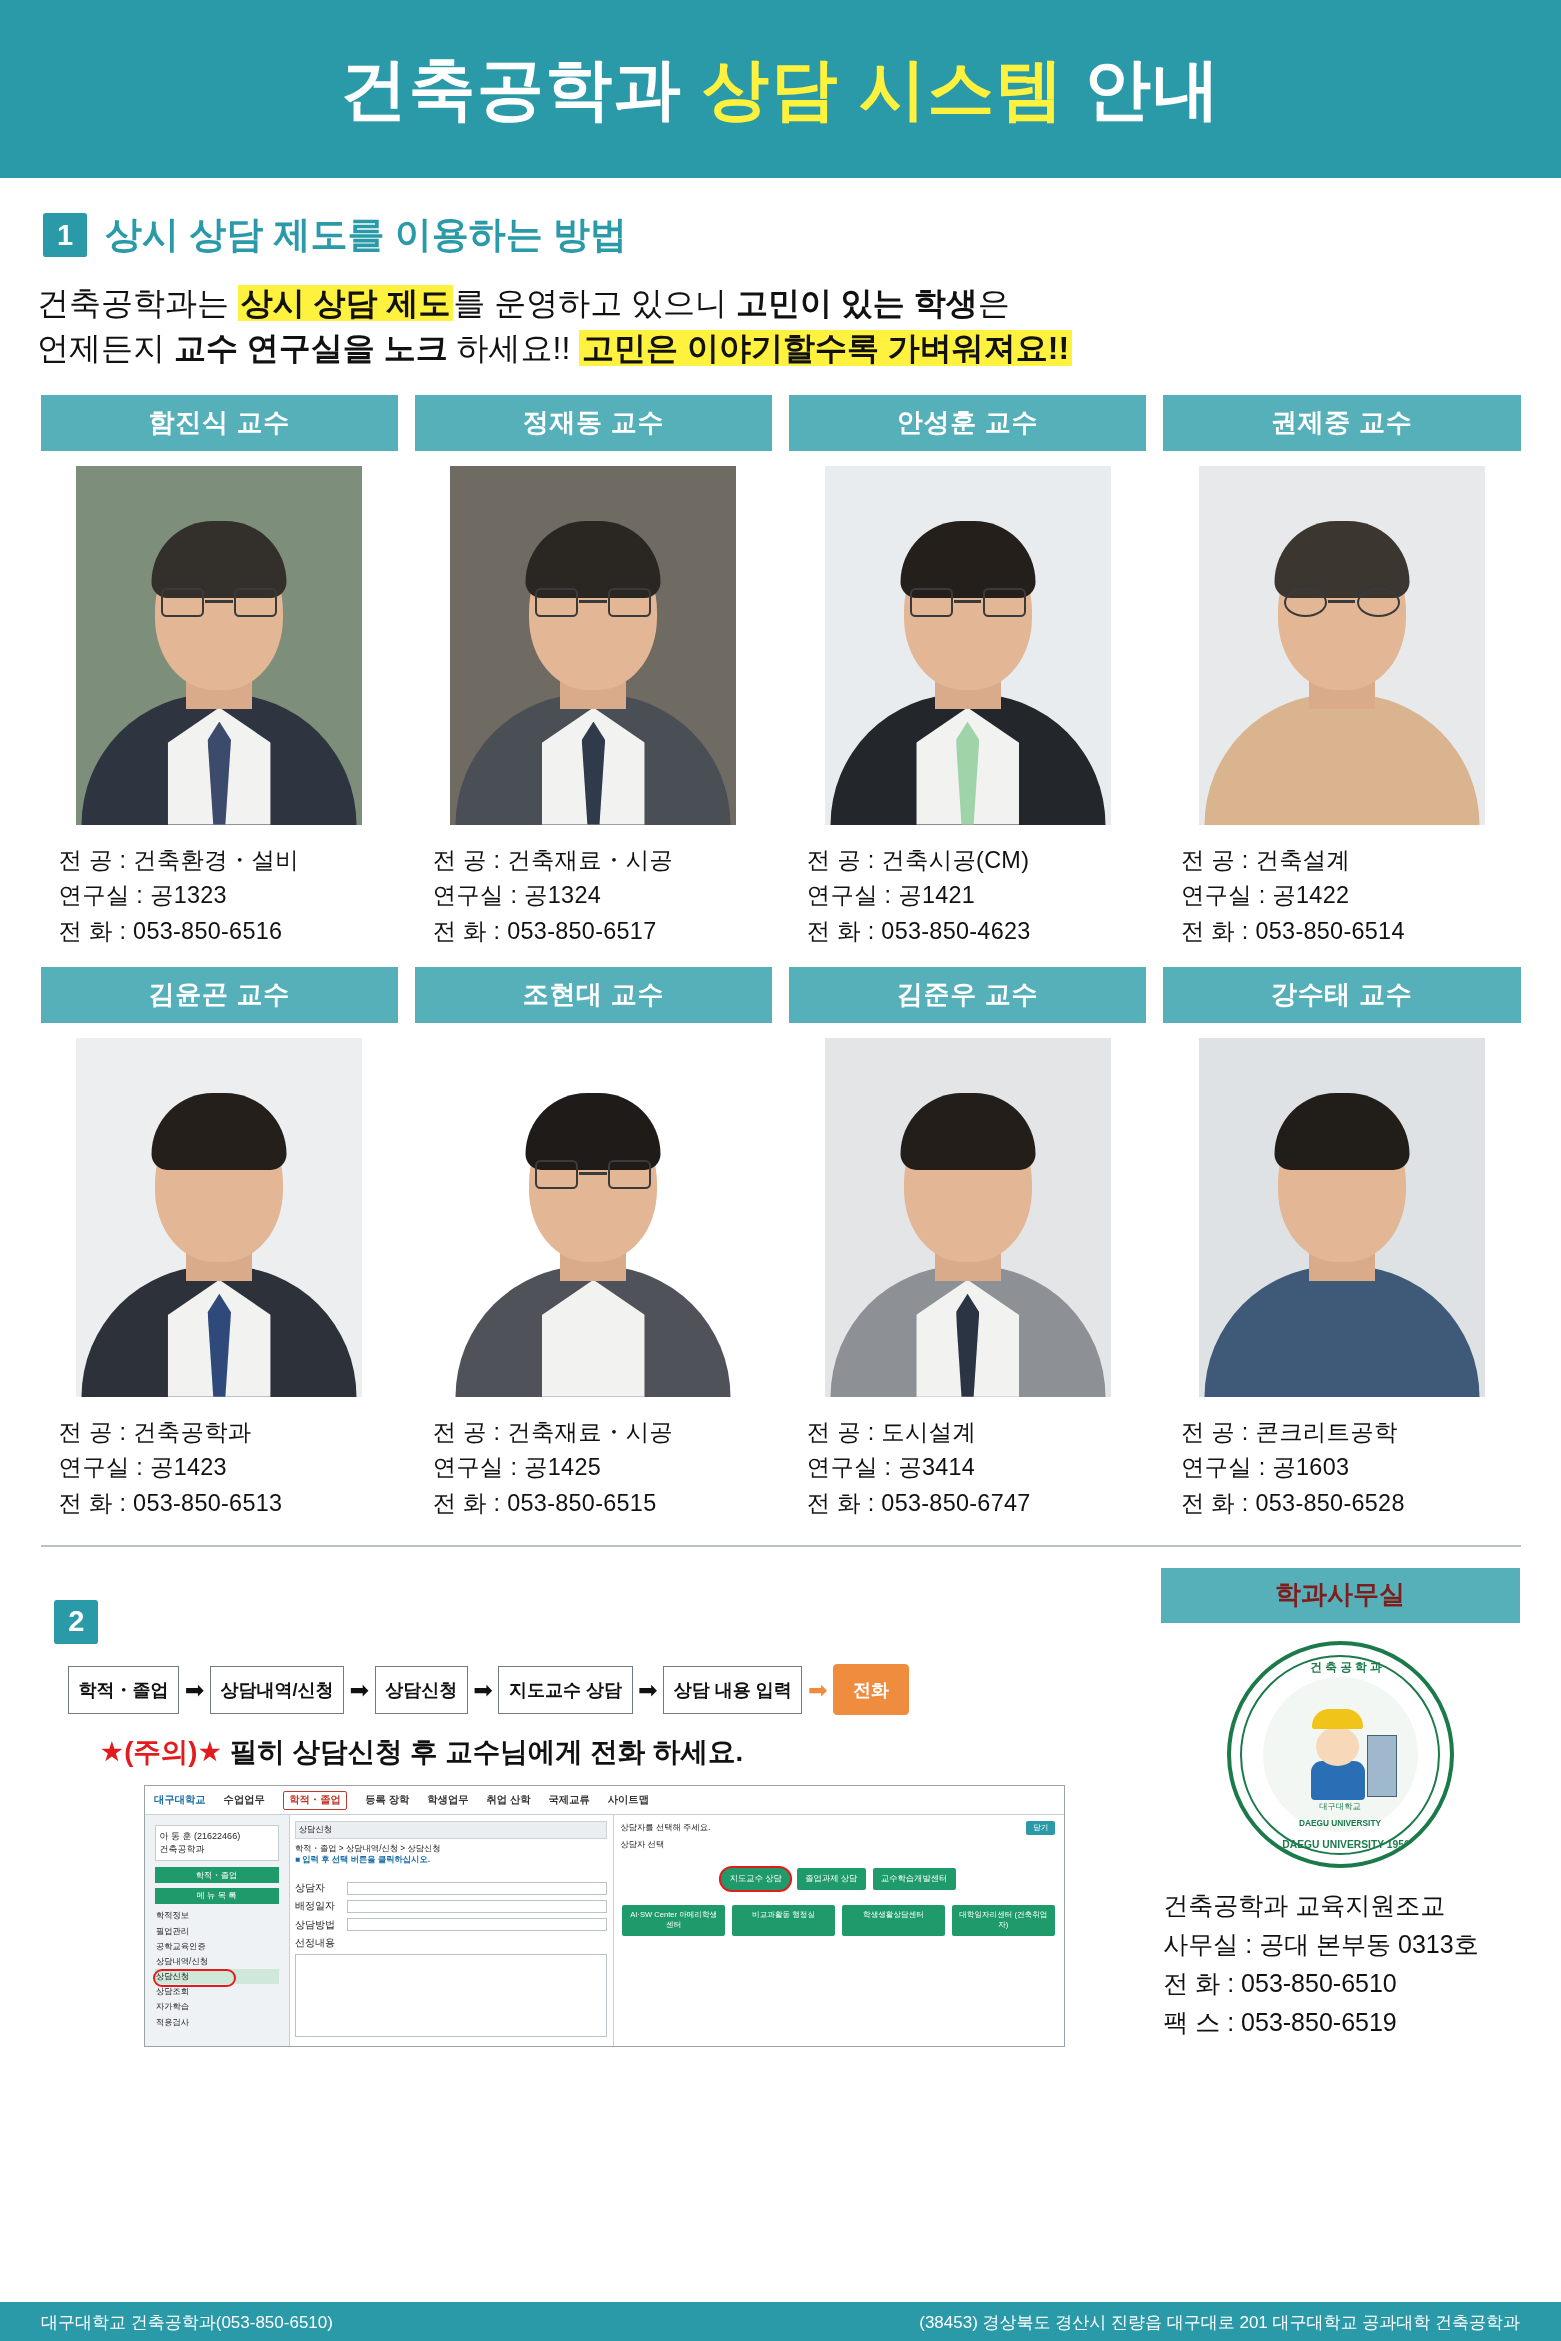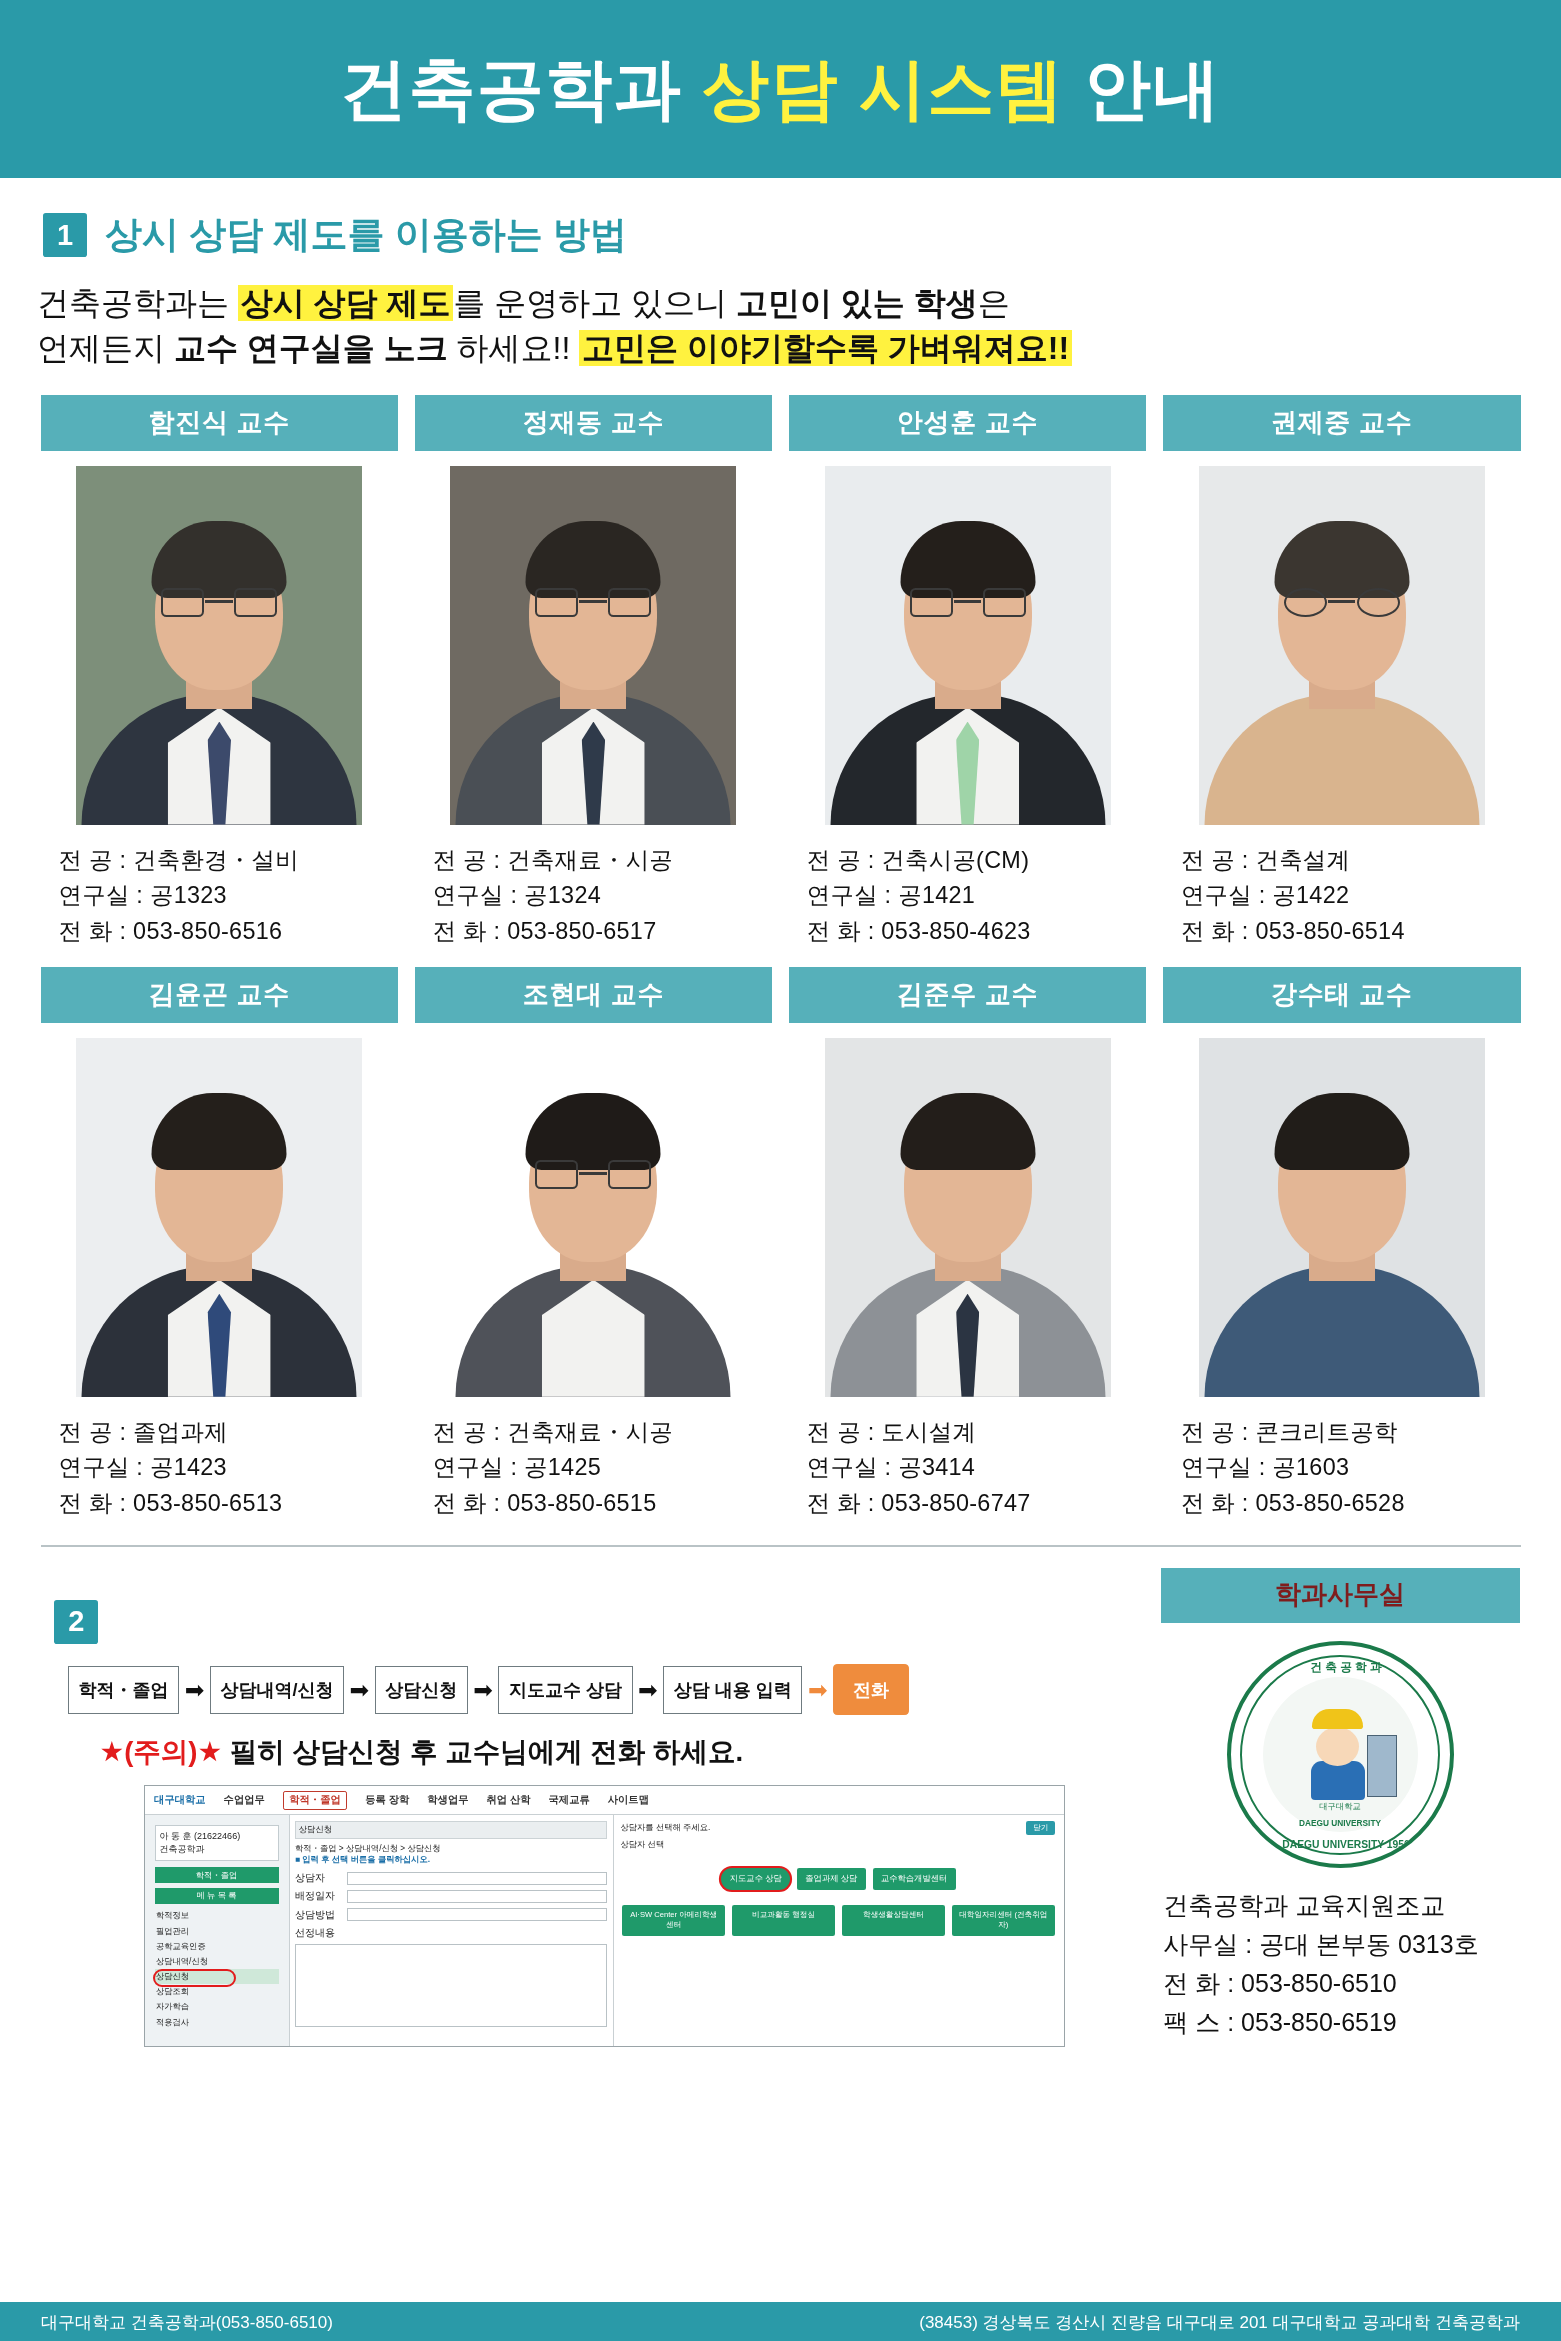--- a/index.html
+++ b/index.html
@@ -264,21 +264,21 @@
   .ss-left .circle-mark {
     position: absolute; left: 8.3px; bottom: 59px;
     width: 83px; height: 18px; border: 2.1px solid #e21c1c; border-radius: 9.6px;
   }
   .ss-mid {
     position: absolute; top: 29px; left: 145px; width: 324px; bottom: 0;
     background: #ffffff; font-size: 8.3px; padding: 5.5px; color: #222;
     border-right: 0.7px solid #c9d0d3;
   }
   .ss-mid .hdr { background:#eaeef0; border:0.7px solid #ccd3d6; padding:2.8px; margin-bottom:4.1px; }
-  .ss-mid .blue { color:#1b6fa8; font-weight:bold; font-size:8.3px; margin-bottom:6px;}
+  .ss-mid .blue { color:#1b6fa8; font-weight:bold; font-size:8.3px; margin-bottom:16px;}
   .ss-mid .field { display:flex; gap:4.1px; margin-bottom:4.1px; align-items:center;}
   .ss-mid .field label { width:48px; font-size:10px; }
   .ss-mid .field .inp { flex:1; height:12.4px; border:0.7px solid #b9c2c6; background:#fff; }
   .ss-mid .bigbox { height: 83px; border:0.7px solid #b9c2c6; background:#fff; }
   .ss-right {
     position: absolute; top: 29px; left: 469px; right: 0; bottom: 0;
     background: #ffffff; font-size: 8.3px; padding: 6.9px; color: #222;
   }
   .ss-right .note { font-size: 8.3px; margin-bottom: 5.5px; }
   .ss-right .closebtn {
@@ -504,21 +504,21 @@
         <div class="bg" style="background:#eceef0"></div>
         <div class="shoulders" style="background:#2c313a"></div>
         <div class="shirt"></div>
         <div class="tie" style="background:#2f4a7a"></div>
         <div class="neck"></div>
         <div class="head"></div>
         <div class="hair" style="background:#241f1b"></div>
       </div>
     </div>
     <div class="prof-info">
-      <div>전  공 : 졸업과제</div>
+      <div>전  공 : 건축공학과</div>
       <div>연구실 : 공1423</div>
       <div>전  화 : 053-850-6513</div>
     </div>
   </div>
 
   <div class="prof-card">
     <div class="prof-name">조현대 교수</div>
     <div class="photo-wrap">
       <div class="photo">
         <div class="bg" style="background:#ffffff"></div>

